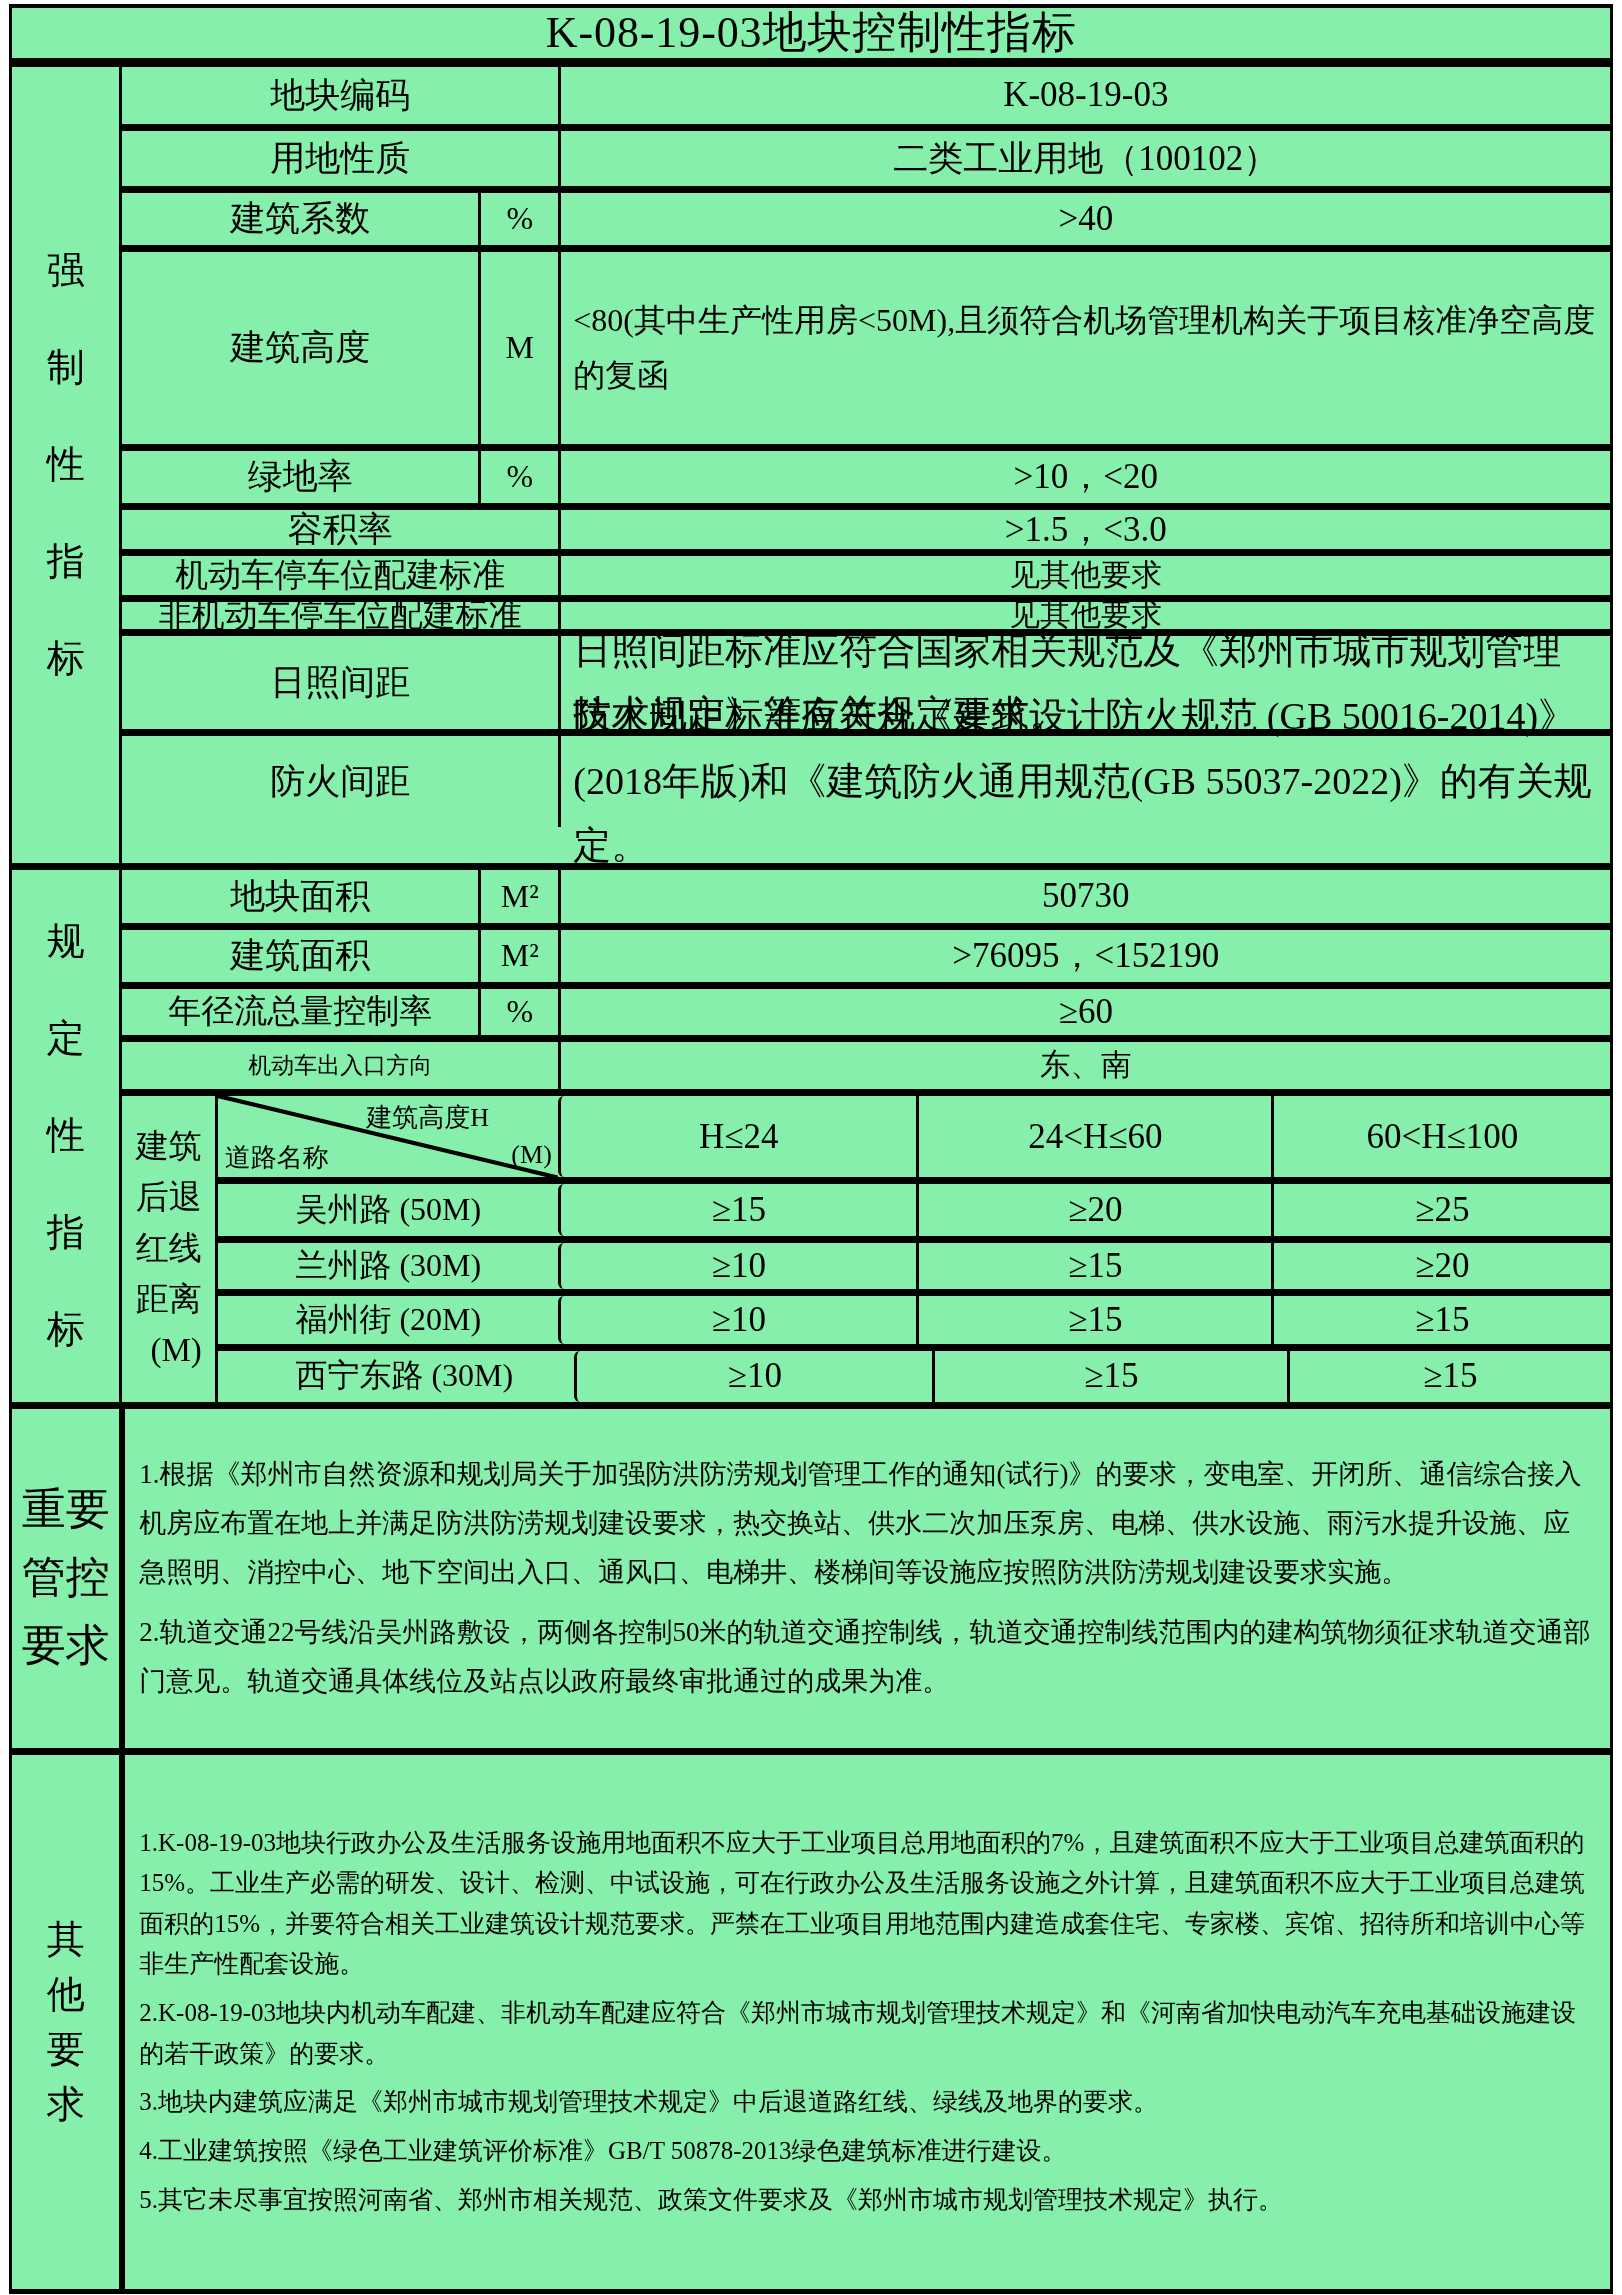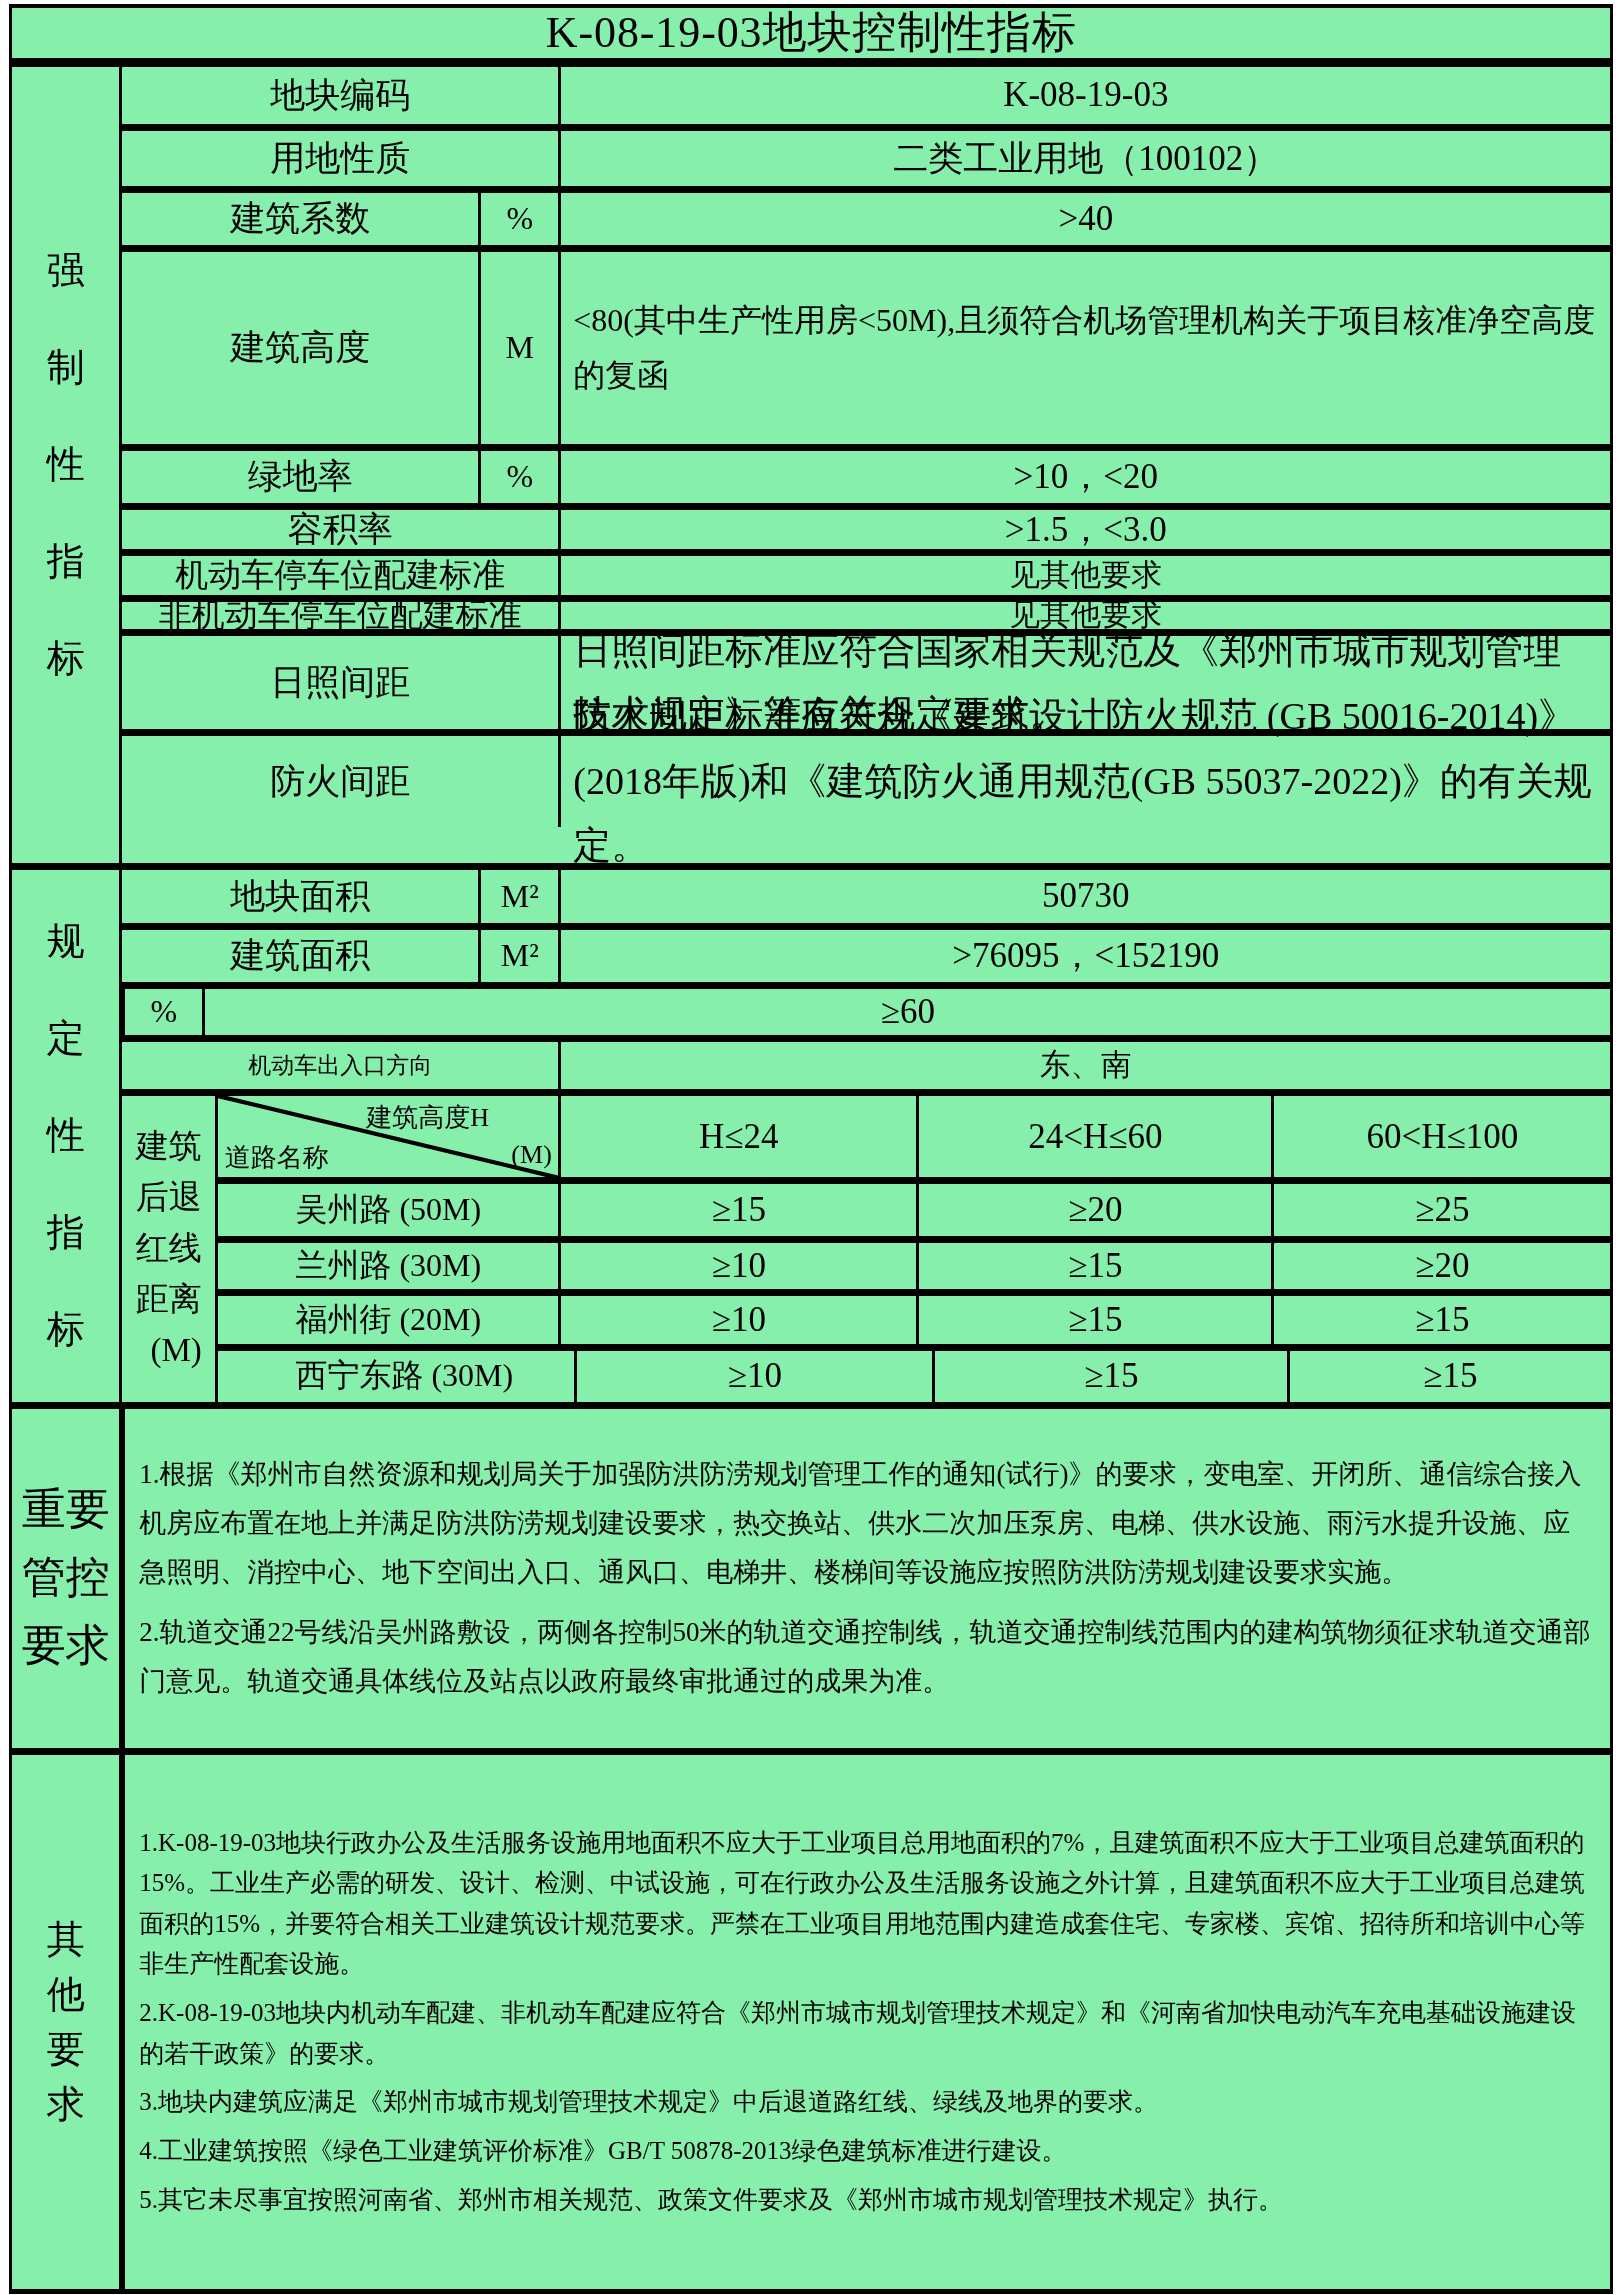--- a/index.html
+++ b/index.html
@@ -48,21 +48,21 @@
   .sublbl {
     flex: 0 0 96px; border-right: 3.7px solid #000;
     display: flex; align-items: center; justify-content: center;
     white-space: pre-line; text-align: right; font-size: 33px; line-height: 1.55;
   }
   .subtable { flex: 1; display: flex; flex-direction: column; }
   .srow { display: flex; border-bottom: 7.4px solid #000; }
   .srow:last-child { border-bottom: none; padding-left: 16px; }
   .scell { display: flex; align-items: center; justify-content: center; font-size: 35px; }
   .c-name { flex: 0 0 340px; }
-  .c-1 { flex: 0 0 358px; border-left: 3.7px solid #000; }
+  .c-1 { flex: 0 0 358px; border-left: 3.7px solid #000; border-radius: 6px; }
   .c-2 { flex: 0 0 355px; border-left: 3.7px solid #000; }
   .c-3 { flex: 1; border-left: 3.7px solid #000; }
   .corner { position: relative; justify-content: flex-start; }
   .corner svg { position: absolute; inset: 0; width: 100%; height: 100%; }
   .corner .t1 { position: absolute; top: 4.6px; left: 148px; font-size: 26px; }
   .corner .t2 { position: absolute; top: 44px; right: 6.5px; font-size: 26px; }
   .corner .t3 { position: absolute; top: 44px; left: 6.5px; font-size: 26px; }
   
   .paras {
     flex: 1; border-left: 3.7px solid #000;
@@ -143,20 +143,21 @@
         <div class="lbl narrow">地块面积</div>
         <div class="unit">M²</div>
         <div class="val">50730</div>
       </div>
       <div class="row" style="height:59px">
         <div class="lbl narrow">建筑面积</div>
         <div class="unit">M²</div>
         <div class="val">&gt;76095，&lt;152190</div>
       </div>
       <div class="row" style="height:53px">
+        <div class="lbl narrow" style="font-size:33px">年径流总量控制率</div>
         <div class="unit">%</div>
         <div class="val">≥60</div>
       </div>
       <div class="row" style="height:54px">
         <div class="lbl" style="font-size:23px">机动车出入口方向</div>
         <div class="val" style="font-size:30.5px">东、南</div>
       </div>
       <div class="row" style="height:306px">
         <div class="sublbl">建筑
 后退

